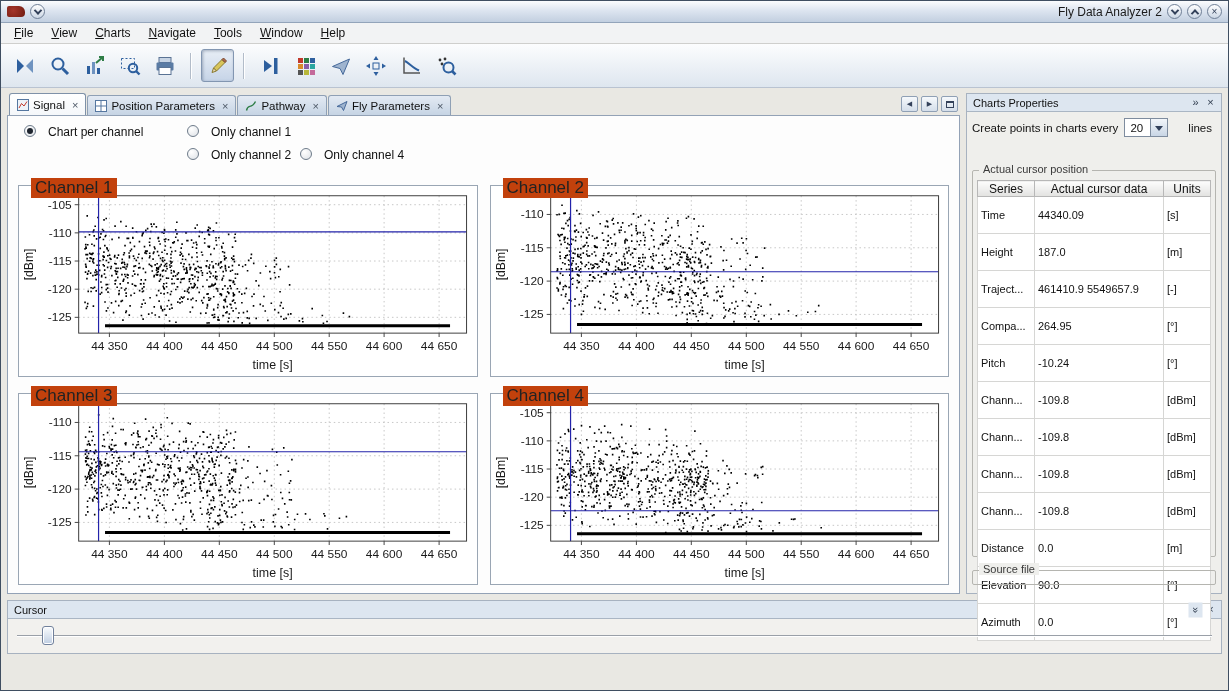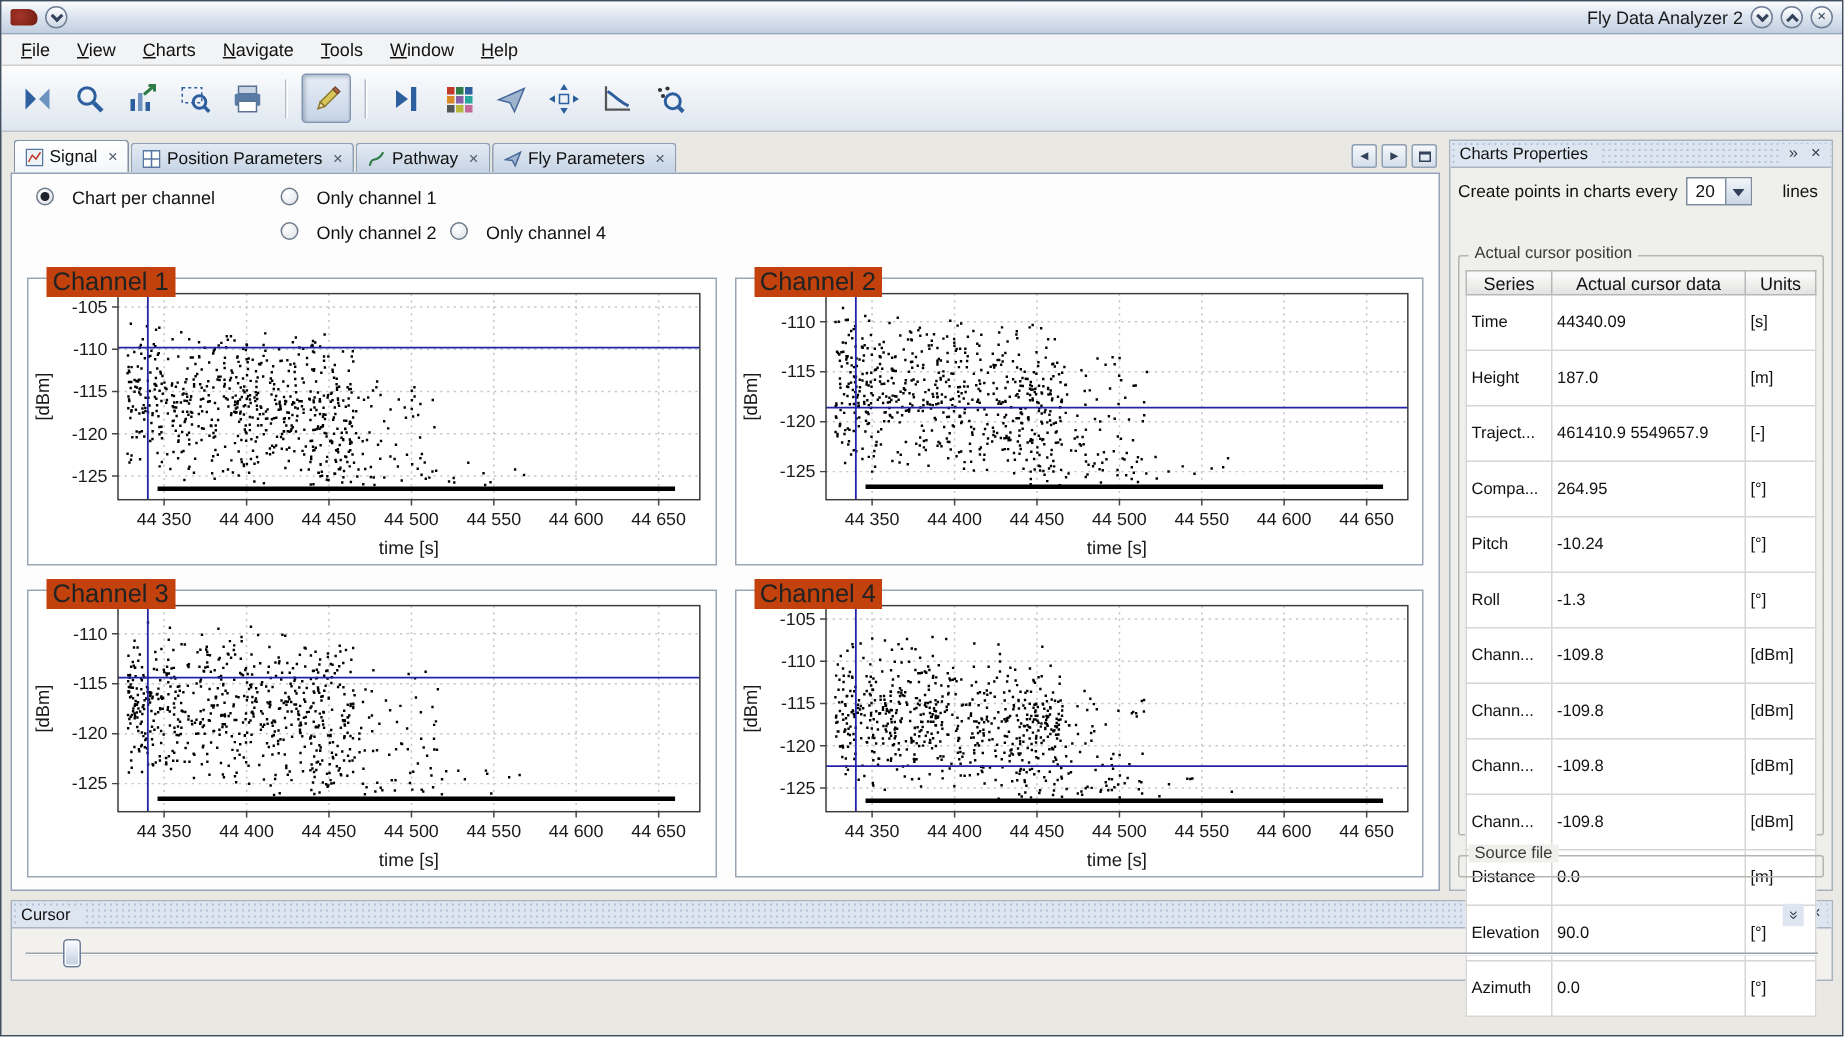--- a/index.html
+++ b/index.html
@@ -515,25 +515,20 @@
                 <td>Compa...</td>
                 <td>264.95</td>
                 <td>[°]</td>
               </tr>
               <tr>
                 <td>Pitch</td>
                 <td>-10.24</td>
                 <td>[°]</td>
               </tr>
               <tr>
-                <td>Roll</td>
-                <td>-1.3</td>
-                <td>[°]</td>
-              </tr>
-              <tr>
                 <td>Chann...</td>
                 <td>-109.8</td>
                 <td>[dBm]</td>
               </tr>
               <tr>
                 <td>Chann...</td>
                 <td>-109.8</td>
                 <td>[dBm]</td>
               </tr>
               <tr>

